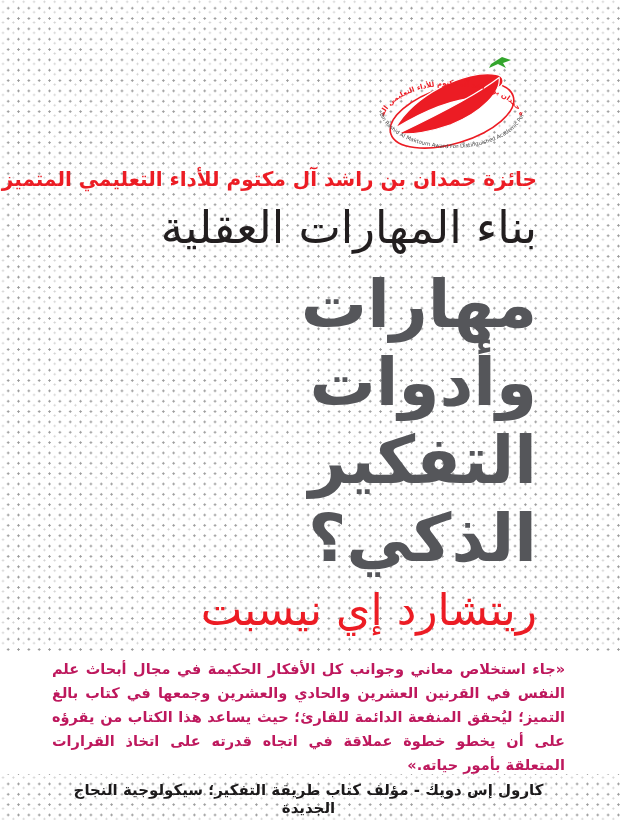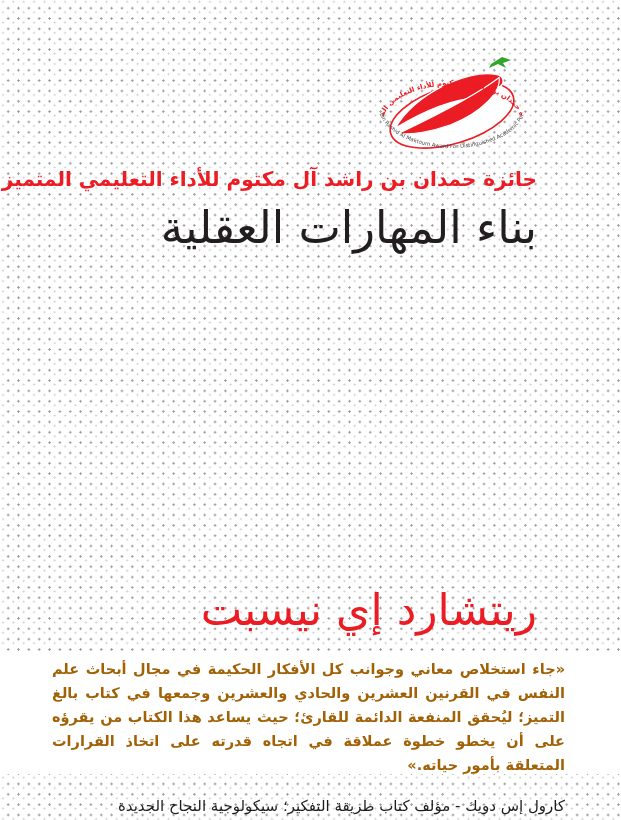--- a/index.html
+++ b/index.html
@@ -76,33 +76,33 @@
     position: absolute;
     top: 651px;
     left: 0;
     width: 621px;
     height: 123px;
     background: #ffffff;
     box-sizing: border-box;
     padding: 6px 56px 0 52px;
   }
   .quote {
-    color: #a16207;
+    color: #be185d;
     font-size: 14.5px;
     line-height: 24px;
     font-weight: bold;
     text-align: justify;
     margin: 0;
   }
   .attribution {
-    margin-top: 20px;
+    margin-top: 4px;
     color: #1c1a1b;
     font-size: 15px;
-    font-weight: normal;
-    text-align: right;
+    font-weight: bold;
+    text-align: center;
   }
 </style>
 </head>
 <body>
 
 <div class="cover">
 
   <svg class="logo" viewBox="0 0 158 120" aria-hidden="true">
     <g transform="rotate(-17 79 63)">
       <ellipse cx="79" cy="63" rx="64" ry="28.5" fill="#ffffff" stroke="#ec1c24" stroke-width="1.6"></ellipse>
@@ -117,20 +117,26 @@
     <text class="logo-en-text">
       <textPath href="#arcBottom" startOffset="50%" text-anchor="middle">Hamdan Bin Rashid Al Maktoum Award For Distinguished Academic Performance</textPath>
     </text>
     <path d="M 118,12 L 129,5 L 138,8 L 130,11 L 133,16 L 125,12 L 116,16 Z" fill="#33a52c"></path>
   </svg>
 
   <div class="award-line">جائزة حمدان بن راشد آل مكتوم للأداء التعليمي المتميز</div>
 
   <div class="kicker">بناء المهارات العقلية</div>
 
+  <div class="main-title">
+    <div class="title-line">مهارات</div>
+    <div class="title-line">وأدوات</div>
+    <div class="title-line">التفكير</div>
+    <div class="title-line">الذكي؟</div>
+  </div>
 
   <div class="author">ريتشارد إي نيسبت</div>
 
   <div class="review-band">
     <p class="quote">«جاء استخلاص معاني وجوانب كل الأفكار الحكيمة في مجال أبحاث علم النفس في القرنين العشرين والحادي والعشرين وجمعها في كتاب بالغ التميز؛ ليُحقق المنفعة الدائمة للقارئ؛ حيث يساعد هذا الكتاب من يقرؤه على أن يخطو خطوة عملاقة في اتجاه قدرته على اتخاذ القرارات المتعلقة بأمور حياته.»</p>
     <div class="attribution">كارول إس دويك - مؤلف كتاب طريقة التفكير؛ سيكولوجية النجاح الجديدة</div>
   </div>
 
 </div>
 

